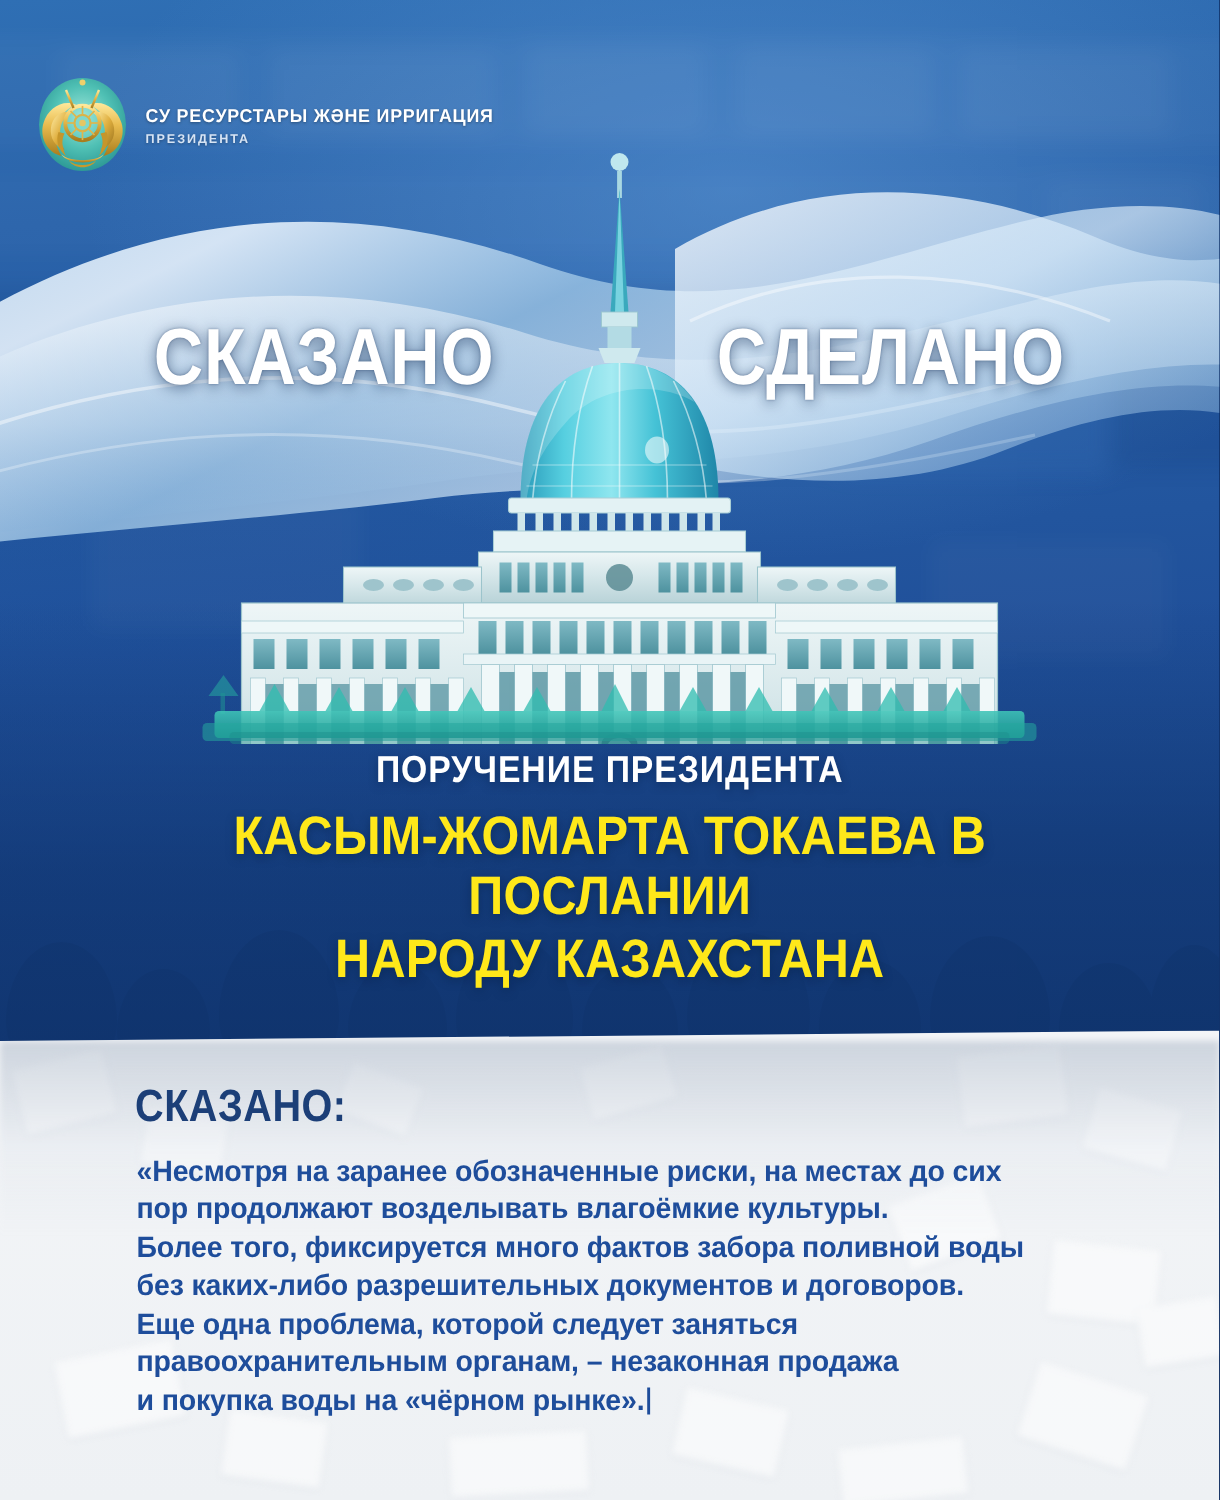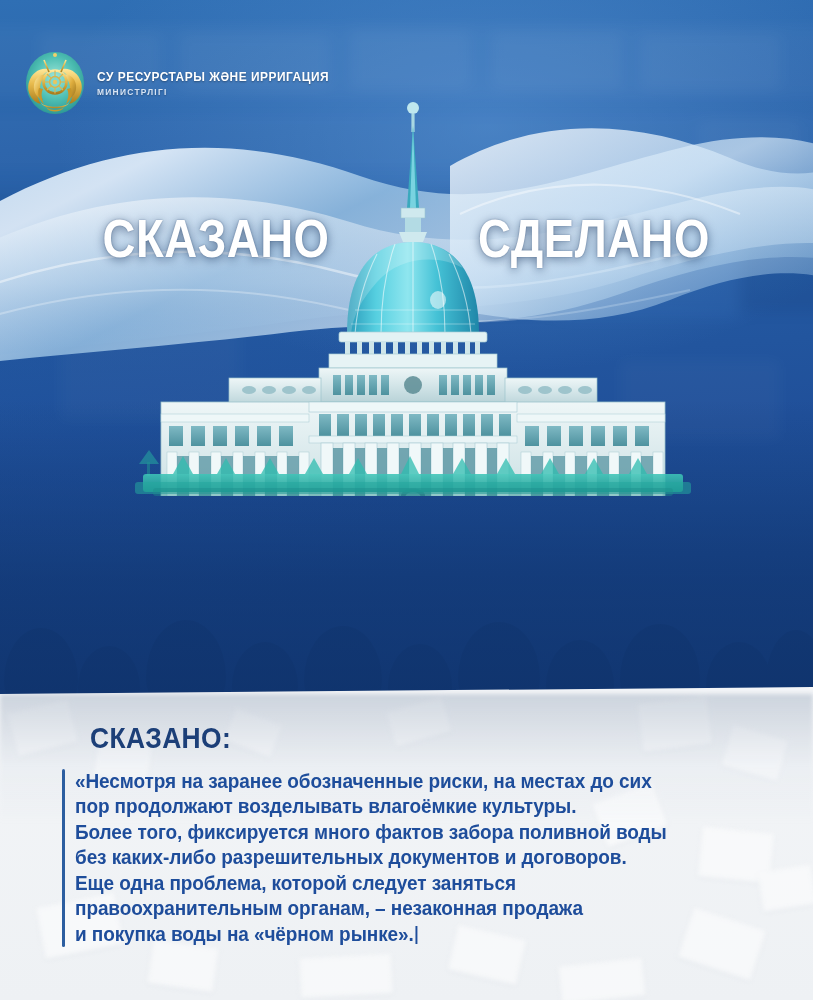--- a/index.html
+++ b/index.html
@@ -176,21 +176,21 @@
     font-size:30px;
     font-weight:700;
     letter-spacing:.4px;
     transform:scaleX(.88);
     transform-origin:left center;
     z-index:46;
   }
   .quote-wrap {
     position:absolute; left:62px; top:769px; width:700px;
     z-index:46;
-    display:flex; gap:10px;
+    display:flex; gap:26px;align-items:flex-end;
   }
   .quote-bar {
     flex:0 0 3px;
     width:3px;
     background:#2C5EA0;
     border-radius:2px;
   }
   .quote-text {
     color:#1E4D9B;
     font-size:19.6px;
@@ -508,20 +508,25 @@
         <rect x="2" y="386" width="556" height="12" rx="3" fill="#25a79e" opacity=".55"></rect>
         <rect x="20" y="392" width="520" height="8" rx="3" fill="#1d8f8c" opacity=".45"></rect>
       </svg>
     </div>
 
     <div class="headline">
       <span>СКАЗАНО</span>
       <span>СДЕЛАНО</span>
     </div>
 
+    <div class="subtitle">
+      <div class="sub-kicker">ПОРУЧЕНИЕ ПРЕЗИДЕНТА</div>
+      <div class="sub-main">КАСЫМ-ЖОМАРТА ТОКАЕВА В ПОСЛАНИИ</div>
+      <div class="sub-main" style="margin-top:2px;">НАРОДУ КАЗАХСТАНА</div>
+    </div>
   </div>
 
   <div class="brand">
     <div class="emblem">
       <svg viewBox="0 0 62 68" width="62" height="68">
         <defs>
           <radialGradient id="emBlue" cx="50%" cy="42%" r="58%">
             <stop offset="0%" stop-color="#9fe6da"></stop>
             <stop offset="58%" stop-color="#4fc0b4"></stop>
             <stop offset="100%" stop-color="#2e9a96"></stop>
@@ -567,21 +572,21 @@
           <path d="M37,24 L42,12"></path>
         </g>
         <circle cx="31" cy="7" r="2" fill="#f0d06b"></circle>
 
         <path d="M17,55 C22,60 40,60 45,55 C41,62 21,62 17,55 Z" fill="url(#emGold)"></path>
         <path d="M22,59 C26,63 36,63 40,59 C37,65 25,65 22,59 Z" fill="#c79a2d"></path>
       </svg>
     </div>
     <div class="brand-text">
       <div class="brand-line1">СУ РЕСУРСТАРЫ ЖӘНЕ ИРРИГАЦИЯ</div>
-      <div class="brand-line2">МИНИСТРЛІГІ</div>
+      <div class="brand-line2">ПРЕЗИДЕНТА</div>
     </div>
   </div>
 
   <div class="lower">
 
     <div class="paper-blur">
       <div class="papers">
         <span style="left:12px;  top:706px; width:62px; height:44px; transform:rotate(-14deg);"></span>
         <span style="left:96px;  top:742px; width:54px; height:38px; transform:rotate(9deg);"></span>
         <span style="left:640px; top:700px; width:70px; height:48px; transform:rotate(-7deg);"></span>

